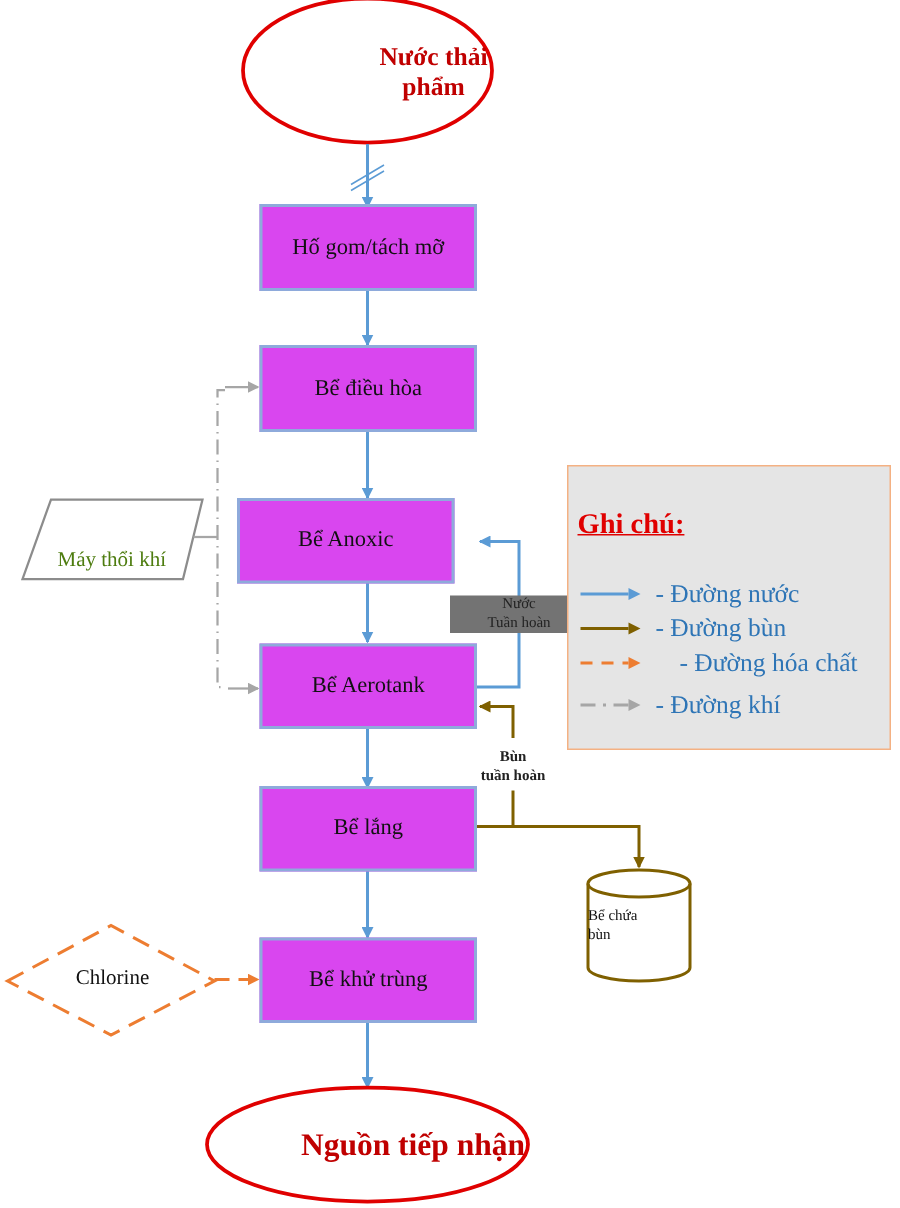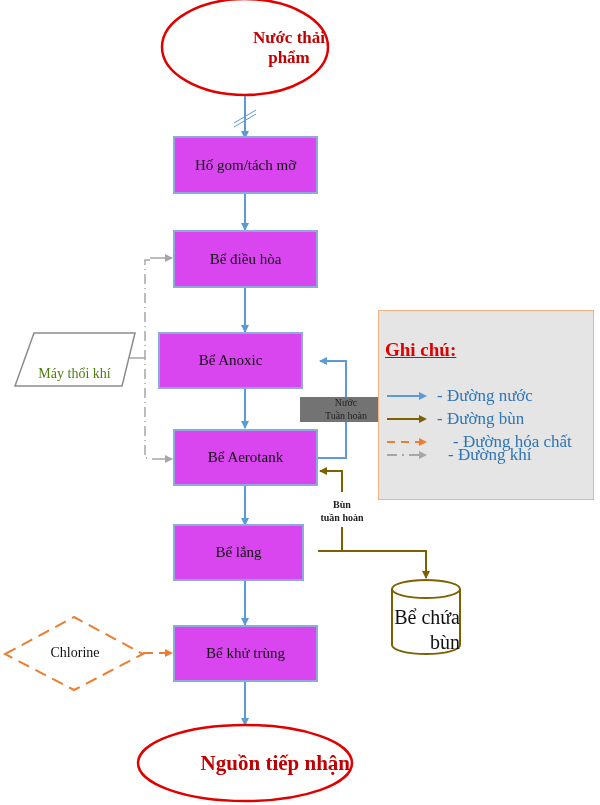--- a/index.html
+++ b/index.html
@@ -81,40 +81,40 @@
   </div>
 <div class="box" style="left:173px; top:230px; width:145px; height:58px;">
     <span>Bể điều hòa</span>
   </div>
 <div class="box" style="left:158px; top:332px; width:145px; height:57px;">
     <span>Bể Anoxic</span>
   </div>
 <div class="box" style="left:173px; top:429px; width:145px; height:57px;">
     <span>Bể Aerotank</span>
   </div>
-<div class="box" style="left:173px; top:524px; width:131px; height:57px;">
+<div class="box" style="left:173px; top:524px; width:145px; height:57px;">
     <span>Bể lắng</span>
   </div>
 <div class="box" style="left:173px; top:625px; width:145px; height:57px;font-family:Liberation Serif, serif;">
     <span>Bể khử trùng</span>
   </div>
 
 <div class="oval-text" style="left:140px; top:745px; width:210px; height:36px; font-size:21px;">
   <span>Nguồn tiếp nhận</span>
 </div>
 
 <div style="position:absolute; left:22px; top:348px; width:105px; text-align:center; font-size:14px; color:#4d7c0f;margin-top:18px;">
   <span>Máy thổi khí</span>
 </div>
 
 <div style="position:absolute; left:30px; top:645px; width:90px; text-align:center; font-size:14px; color:#111;">
   <span>Chlorine</span>
 </div>
 
-<div style="position:absolute; left:392px; top:605px; width:68px; text-align:right; font-size:20px; line-height:1.25; color:#111;">
+<div style="position:absolute; left:392px; top:605px; width:68px; text-align:left; font-size:10px; line-height:1.25; color:#111;">
   <div>Bể chứa</div>
   <div>bùn</div>
 </div>
 
 <div class="small-label" style="left:300px; top:397px; width:92px; background:#737373;">
   <div>Nước</div>
   <div>Tuần hoàn</div>
 </div>
 <div class="small-label" style="left:312px; top:499px; width:60px; font-weight:bold; background:#fff;">
   <div>Bùn</div>
@@ -138,20 +138,20 @@
       </svg>
     <span class="lt">- Đường nước</span>
   </div>
   <div class="legend-row" style="top:120px;gap:16px;">
     <svg width="44" height="12" style="position:static;">
         <line x1="2" y1="6" x2="34" y2="6" stroke="#ed7d31" stroke-width="2" stroke-dasharray="8,6"></line>
         <path d="M34,2 L42,6 L34,10 z" fill="#ed7d31"></path>
       </svg>
     <span class="lt">- Đường hóa chất</span>
   </div>
-  <div class="legend-row" style="top:133px;gap:11px;">
+  <div class="legend-row" style="top:148px;">
     <svg width="44" height="12" style="position:static;">
         <line x1="2" y1="6" x2="34" y2="6" stroke="#a6a6a6" stroke-width="2" stroke-dasharray="10,5,2,5"></line>
         <path d="M34,2 L42,6 L34,10 z" fill="#a6a6a6"></path>
       </svg>
     <span class="lt">- Đường khí</span>
   </div>
 </div>
 
 </body></html>

